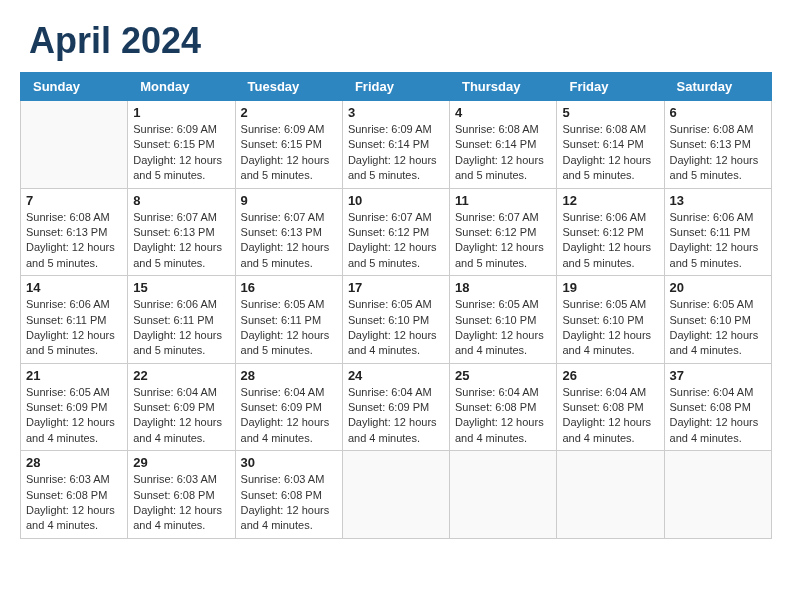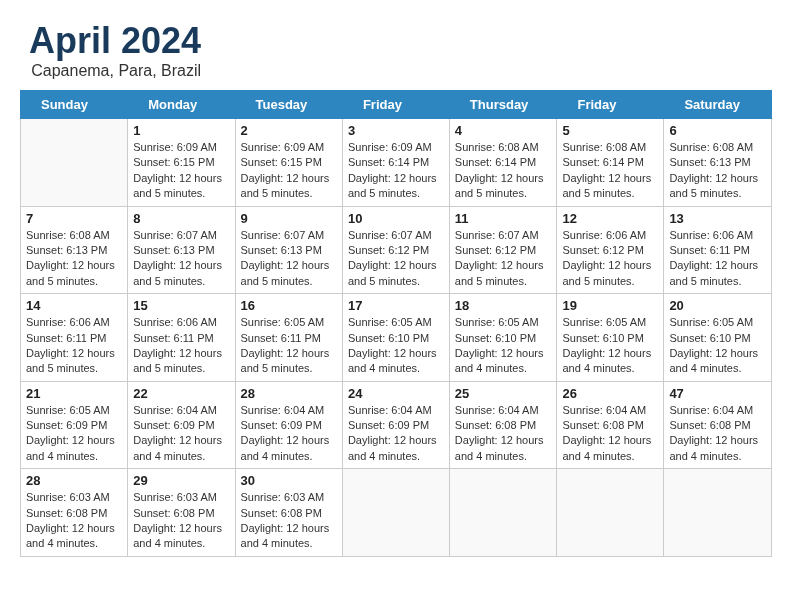--- a/index.html
+++ b/index.html
@@ -48,21 +48,21 @@
       color: #333;
     }
     .calendar {
       width: 100%;
       border-collapse: collapse;
       font-size: 11px;
     }
     .calendar th {
       background: #2e86c1;
       color: #fff;
-      padding: 6px 20px;
+      padding: 6px 12px;
       text-align: left;
       font-size: 13px;
       font-weight: bold;
       border: 1px solid #2e86c1;
     }
     .calendar td {
       border: 1px solid #ccc;
       vertical-align: top;
       padding: 4px 5px;
       width: 108px;
@@ -87,21 +87,20 @@
     .calendar tr:last-child td {
       min-height: 70px;
     }
   </style>
 </head>
 <body>
 
 <div class="header">
   <div class="title-block">
     <div class="month-title">April 2024</div>
-    <div class="location-title">Capanema, Para, Brazil</div>
   </div>
 </div>
 
 <table class="calendar">
   <thead>
     <tr id="weekday-header">
     <th>Sunday</th>
         <th>Monday</th>
         <th>Tuesday</th>
         <th>Friday</th>
@@ -217,21 +216,21 @@
         </td>
         <td>
           <span class="day-number">25</span>
           <div class="day-info">Sunrise: 6:04 AM<br>Sunset: 6:08 PM<br>Daylight: 12 hours and 4 minutes.</div>
         </td>
         <td>
           <span class="day-number">26</span>
           <div class="day-info">Sunrise: 6:04 AM<br>Sunset: 6:08 PM<br>Daylight: 12 hours and 4 minutes.</div>
         </td>
         <td>
-          <span class="day-number">47</span>
+          <span class="day-number">37</span>
           <div class="day-info">Sunrise: 6:04 AM<br>Sunset: 6:08 PM<br>Daylight: 12 hours and 4 minutes.</div>
         </td>
       </tr>
       <tr>
         <td>
           <span class="day-number">28</span>
           <div class="day-info">Sunrise: 6:03 AM<br>Sunset: 6:08 PM<br>Daylight: 12 hours and 4 minutes.</div>
         </td>
         <td>
           <span class="day-number">29</span>

